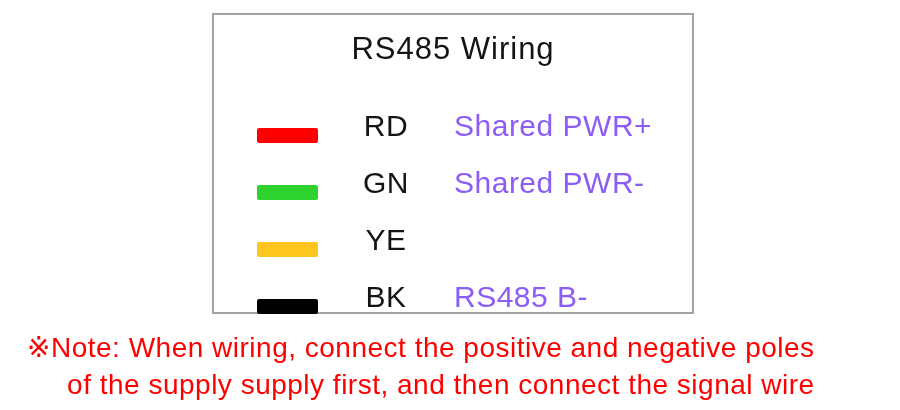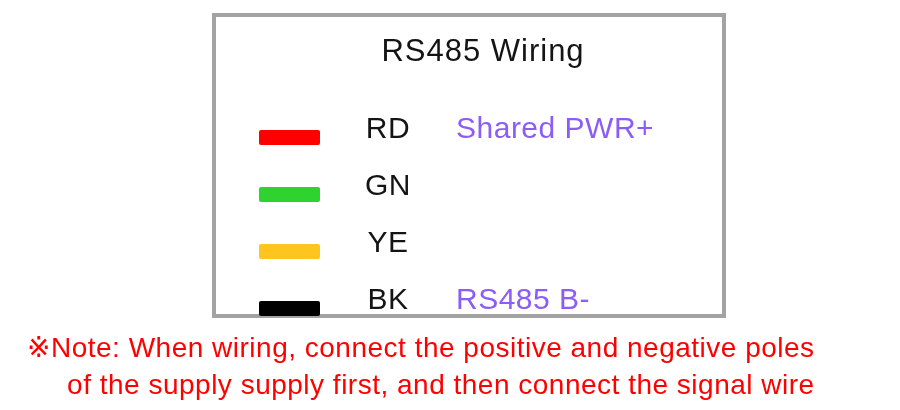--- a/index.html
+++ b/index.html
@@ -11,24 +11,23 @@
   .stage {
     position: relative;
     width: 900px; height: 410px;
     overflow: hidden;
     background: #ffffff;
   }
   .panel {
     position: absolute;
     left: 212px; top: 13px;
     width: 478px; height: 297px;
-    border: 4px solid #a3a3a3;
+    border: 2px solid #a3a3a3;
     background: #ffffff;
     box-sizing: content-box;
-    padding-left: 28px;
   }
   .panel-title {
     margin-top: 16px;
     text-align: center;
     font-size: 31px;
     letter-spacing: 1px;
     color: #141414;
   }
   .rows {
     position: absolute;
@@ -85,20 +84,21 @@
 
       <div class="row">
         <span class="swatch" style="background: rgb(255, 0, 0);"></span>
         <span class="code">RD</span>
         <span class="desc">Shared PWR+</span>
       </div>
 
       <div class="row">
         <span class="swatch" style="background: rgb(47, 211, 47);"></span>
         <span class="code">GN</span>
+        <span class="desc">Shared PWR-</span>
       </div>
 
       <div class="row">
         <span class="swatch" style="background: rgb(255, 197, 31);"></span>
         <span class="code">YE</span>
       </div>
 
       <div class="row">
         <span class="swatch" style="background: rgb(0, 0, 0);"></span>
         <span class="code">BK</span>

